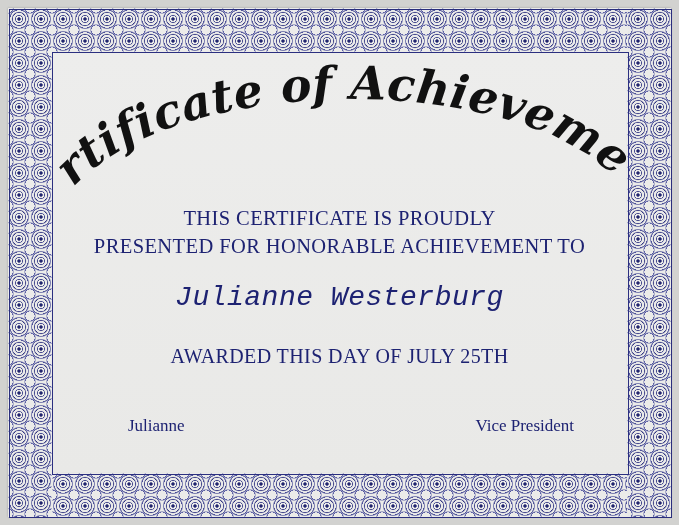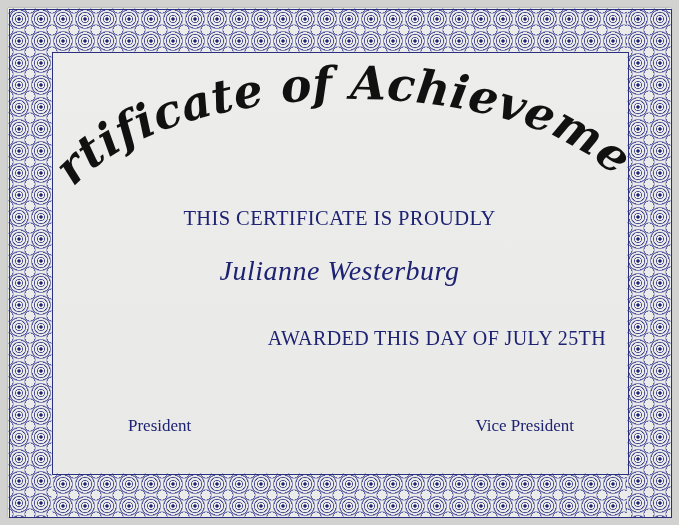--- a/index.html
+++ b/index.html
@@ -111,33 +111,32 @@
   .line-1, .line-2 {
     font-family: "Liberation Serif", serif;
     font-size: 20.5px;
     letter-spacing: 0.4px;
     color: #1d2272;
     line-height: 1.35;
     text-align: center;
   }
   #recipient-name {
     margin-top: 22px;
-    font-family: Liberation Serif, serif;
+    font-family: Liberation Mono, monospace;
     font-style: italic;
     font-size: 28px;
     color: #1d2272;
     letter-spacing: 0.5px;
   }
   #award-line {
-    margin-top: 40px;
+    margin-top: 32px;
     font-family: "Liberation Serif", serif;
     font-size: 20px;
     letter-spacing: 0.4px;
     color: #1d2272;
-    text-align: right;
   }
 
   #signature-row {
     position: absolute;
     left: 73px;
     top: 416px;
     width: 533px;
     display: flex;
     justify-content: space-between;
     color: #1d2272;
@@ -168,22 +167,23 @@
     <defs>
       <path id="arcPath" d="M 18,128 C 120,10 450,10 556,110"></path>
     </defs>
     <text>
       <textPath href="#arcPath" startOffset="50%" text-anchor="middle">Certificate of Achievement</textPath>
     </text>
   </svg>
 
   <div id="body-block">
     <div class="line-1">THIS CERTIFICATE IS PROUDLY</div>
+    <div class="line-2">PRESENTED FOR HONORABLE ACHIEVEMENT TO</div>
     <div id="recipient-name">Julianne Westerburg</div>
     <div id="award-line">AWARDED THIS DAY OF JULY 25TH</div>
   </div>
 
   <div id="signature-row">
-    <div id="signature-left">President</div>
+    <div id="signature-left">Julianne</div>
     <div id="signature-right">Vice President</div>
   </div>
 
 </div>
 
 </body></html>

